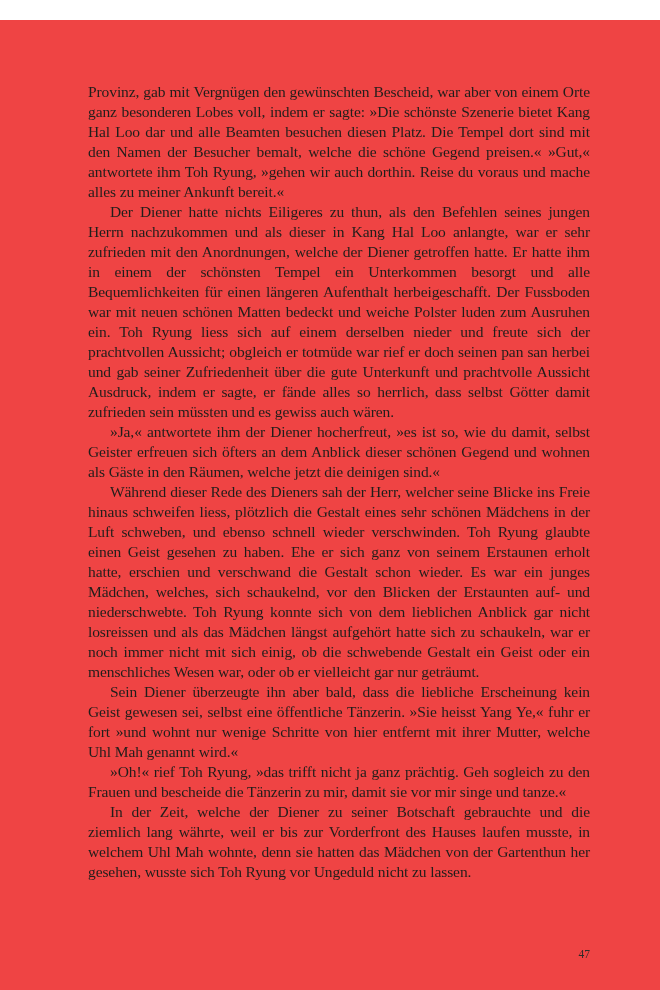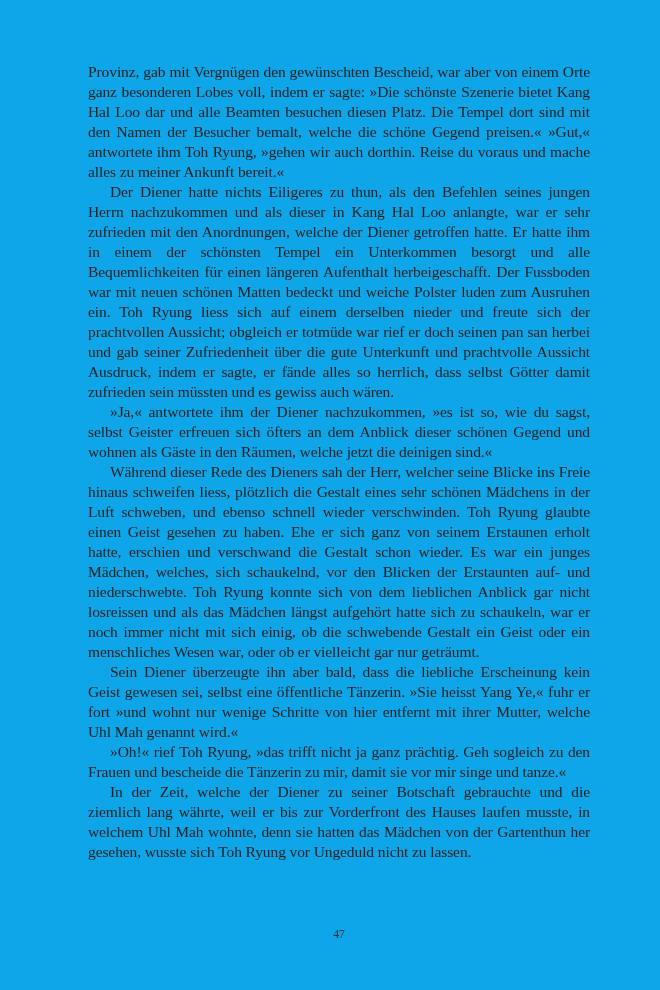--- a/index.html
+++ b/index.html
@@ -10,21 +10,22 @@
     width: 660px;
     height: 990px;
     position: relative;
     background: #ffffff;
     overflow: hidden;
     font-family: "Liberation Serif", "DejaVu Serif", serif;
   }
   .book-page {
     position: absolute;
     inset: 0;
-    background: #0ea5e9;
+    background: #ef4444;
+    margin-top: 20px;
   }
   .text-block {
     position: absolute;
     left: 88px;
     top: 62px;
     width: 502px;
     color: #211e1b;
     font-size: 15.5px;
     line-height: 20px;
     letter-spacing: -0.1px;
@@ -39,35 +40,35 @@
   }
   
   .text-block p + p {
     text-indent: 22px;
   }
   .folio {
     position: absolute;
     left: 88px;
     top: 927px;
     width: 502px;
-    text-align: center;
+    text-align: right;
     font-size: 11.5px;
     line-height: 14px;
     color: #2e2b28;
   }
 </style>
 </head>
 <body>
 
 <div class="book-page">
 
   <div class="text-block">
     <p>Provinz, gab mit Vergnügen den gewünschten Bescheid, war aber von einem Orte ganz besonderen Lobes voll, indem er sagte: »Die schönste Szenerie bietet Kang Hal Loo dar und alle Beamten besuchen diesen Platz. Die Tempel dort sind mit den Namen der Besucher bemalt, welche die schöne Gegend preisen.« »Gut,« antwortete ihm Toh Ryung, »gehen wir auch dorthin. Reise du voraus und mache alles zu meiner Ankunft bereit.«</p>
     <p>Der Diener hatte nichts Eiligeres zu thun, als den Befehlen seines jungen Herrn nachzukommen und als dieser in Kang Hal Loo anlangte, war er sehr zufrieden mit den Anordnungen, welche der Diener getroffen hatte. Er hatte ihm in einem der schönsten Tempel ein Unterkommen besorgt und alle Bequemlichkeiten für einen längeren Aufenthalt herbeigeschafft. Der Fussboden war mit neuen schönen Matten bedeckt und weiche Polster luden zum Ausruhen ein. Toh Ryung liess sich auf einem derselben nieder und freute sich der prachtvollen Aussicht; obgleich er totmüde war rief er doch seinen pan san herbei und gab seiner Zufriedenheit über die gute Unterkunft und prachtvolle Aussicht Ausdruck, indem er sagte, er fände alles so herrlich, dass selbst Götter damit zufrieden sein müssten und es gewiss auch wären.</p>
-    <p>»Ja,« antwortete ihm der Diener nachzukommen, »es ist so, wie du sagst, selbst Geister erfreuen sich öfters an dem Anblick dieser schönen Gegend und wohnen als Gäste in den Räumen, welche jetzt die deinigen sind.«</p>
+    <p>»Ja,« antwortete ihm der Diener hocherfreut, »es ist so, wie du damit, selbst Geister erfreuen sich öfters an dem Anblick dieser schönen Gegend und wohnen als Gäste in den Räumen, welche jetzt die deinigen sind.«</p>
     <p>Während dieser Rede des Dieners sah der Herr, welcher seine Blicke ins Freie hinaus schweifen liess, plötzlich die Gestalt eines sehr schönen Mäd­chens in der Luft schweben, und ebenso schnell wieder verschwinden. Toh Ryung glaubte einen Geist gesehen zu haben. Ehe er sich ganz von seinem Erstaunen erholt hatte, erschien und verschwand die Gestalt schon wieder. Es war ein junges Mädchen, welches, sich schaukelnd, vor den Blicken der Erstaunten auf- und niederschwebte. Toh Ryung konnte sich von dem lieblichen Anblick gar nicht losreissen und als das Mädchen längst aufgehört hatte sich zu schaukeln, war er noch immer nicht mit sich einig, ob die schwebende Gestalt ein Geist oder ein menschliches Wesen war, oder ob er vielleicht gar nur geträumt.</p>
     <p>Sein Diener überzeugte ihn aber bald, dass die liebliche Erscheinung kein Geist gewesen sei, selbst eine öffentliche Tänzerin. »Sie heisst Yang Ye,« fuhr er fort »und wohnt nur wenige Schritte von hier entfernt mit ihrer Mutter, welche Uhl Mah genannt wird.«</p>
     <p>»Oh!« rief Toh Ryung, »das trifft nicht ja ganz prächtig. Geh sogleich zu den Frauen und bescheide die Tänzerin zu mir, damit sie vor mir singe und tanze.«</p>
     <p>In der Zeit, welche der Diener zu seiner Botschaft gebrauchte und die ziemlich lang währte, weil er bis zur Vorderfront des Hauses laufen musste, in welchem Uhl Mah wohnte, denn sie hatten das Mädchen von der Garten­thun her gesehen, wusste sich Toh Ryung vor Ungeduld nicht zu lassen.</p>
   </div>
 
   <div class="folio">47</div>
 
 </div>
 

